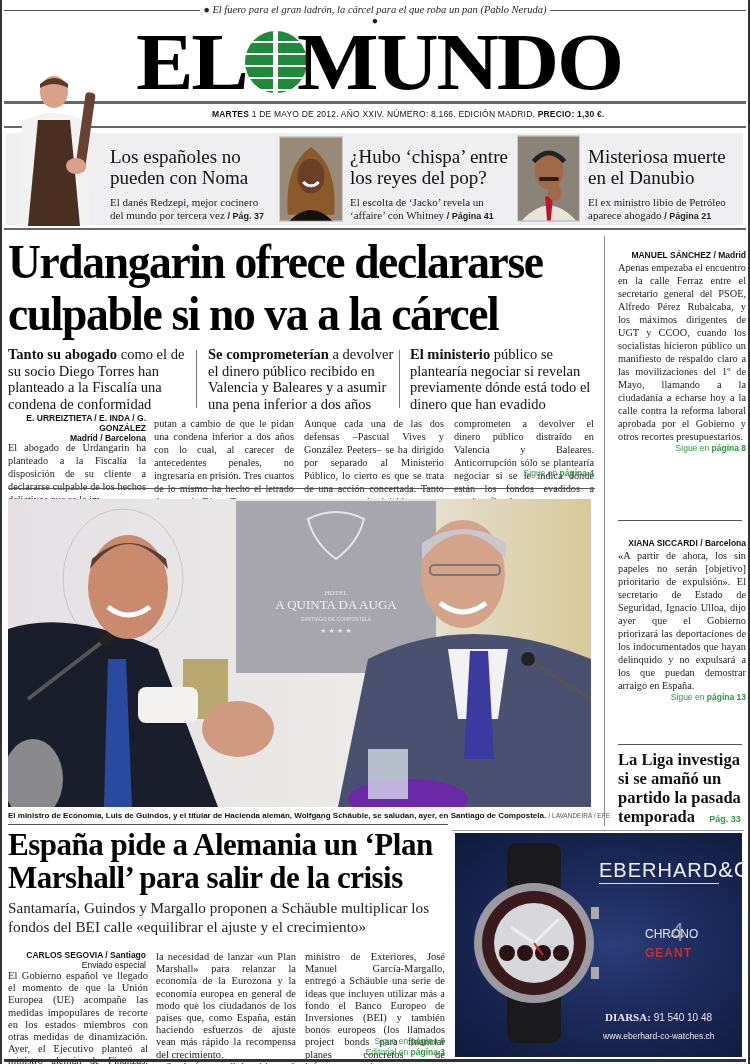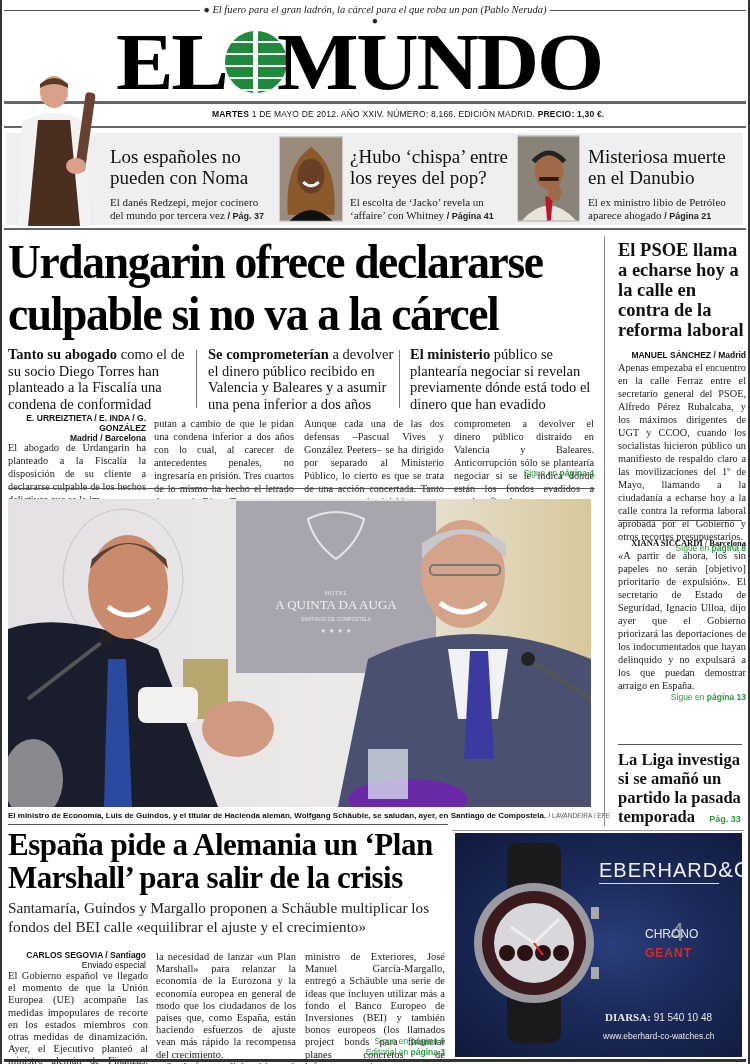--- a/index.html
+++ b/index.html
@@ -7,21 +7,21 @@
   body { font-family: "DejaVu Serif", serif; color: #111; position: relative; }
   .abs { position: absolute; }
   .serif { font-family: "Liberation Serif", serif; }
   .green { color: #2a9a3e; }
   .page-border-left { left: 0; top: 0; width: 2px; height: 1064px; background: #333; }
   .page-border-right { right: 0; top: 0; width: 2px; height: 1064px; background: #333; }
 
   
   .quote-line { top: 10px; left: 4px; right: 4px; height: 1px; background: #555; }
   .quote { top: 4px; left: 200px; width: 350px; text-align: center; background: #fff; font-size: 10.5px; font-style: italic; font-family: "Liberation Serif", serif; color: #222; }
-  .logo { top: 26px; left: 120px; width: 510px; height: 72px; display: flex; align-items: center; justify-content: flex-start; }
+  .logo { top: 26px; left: 120px; width: 510px; height: 72px; display: flex; align-items: center; justify-content: center; }
   .logo-text { font-family: "Liberation Serif", serif; font-size: 80px; font-weight: bold; letter-spacing: -2px; line-height: 72px; color: #000; transform: scaleX(1.08); }
   .globe { width: 62px; height: 62px; border-radius: 50%; background: #1f8a3c; position: relative; overflow: hidden; margin: 0 2px; }
   .globe::before { content: ""; position: absolute; left: 28px; top: 0; width: 5px; height: 62px; background: #fff; }
   .globe::after { content: ""; position: absolute; left: 0; top: 0; width: 62px; height: 62px;
     background: repeating-linear-gradient(to bottom, transparent 0 10px, #fff 10px 12px); }
   .rule-thick { left: 4px; right: 4px; height: 3px; background: #666; }
   .dateline { top: 109px; left: 212px; font-size: 8.5px; font-family: "Liberation Sans", sans-serif; letter-spacing: 0.2px; }
 
   
   .teaser-band { top: 133px; left: 6px; width: 737px; height: 92px; background: #efeef0; }
@@ -158,29 +158,28 @@
 <div class="abs body-text" style="top:417px;left:304px;width:140px;">Aunque cada una de las dos defensas –Pascual Vives y González Peeters– se ha dirigido por separado al Ministerio Público, lo cierto es que se trata de una acción concertada. Tanto uno como otro justiciable se</div>
 <div class="abs body-text" style="top:417px;left:454px;width:140px;">comprometen a devolver el dinero público distraído en Valencia y Baleares. Anticorrupción sólo se plantearía negociar si se le indica dónde están los fondos evadidos a paraísos fiscales.</div>
 <div class="abs follow" style="top:468px;left:490px;width:104px;">
   <span class="green">Sigue en </span><b class="green">página 4</b>
 </div>
 <div class="abs hr" style="top:488px;left:8px;width:587px;"></div>
 
 <div class="abs vdiv" style="top:236px;left:604px;height:590px;background:#888;"></div>
 
 <div class="abs" style="top:240px;left:618px;width:128px;">
-  <div class="side-title">El PSOE llama a echarse hoy a la calle en contra de la reforma laboral</div>
   <div class="byline" style="margin-top:10px;">MANUEL SÁNCHEZ / Madrid</div>
   <div class="body-text" style="margin-top:1px;"><span>Apenas empezaba el encuentro en la calle Ferraz entre el secretario general del PSOE, Alfredo Pérez Rubalcaba, y los máximos dirigentes de UGT y CCOO, cuando los socialistas hicieron público un manifiesto de respaldo claro a las movilizaciones del 1º de Mayo, llamando a la ciudadanía a echarse hoy a la calle contra la reforma laboral aprobada por el Gobierno y otros recortes presupuestarios.</span></div>
   <div class="follow"><span class="green">Sigue en </span><b class="green">página 8</b></div>
 </div>
 <div class="abs hr" style="top:520px;left:618px;width:124px;"></div>
 
 <div class="abs" style="top:528px;left:618px;width:128px;">
-  <div class="byline" style="margin-top:10px;font-family:Liberation Serif, serif;">XIANA SICCARDI / Barcelona</div>
+  <div class="byline" style="margin-top:10px;">XIANA SICCARDI / Barcelona</div>
   <div class="body-text" style="margin-top:1px;">«A partir de ahora, los sin papeles no serán [objetivo] prioritario de expulsión». El secretario de Estado de Seguridad, Ignacio Ulloa, dijo ayer que el Gobierno priorizará las deportaciones de los indocumentados que hayan delinquido y no expulsará a los que puedan demostrar arraigo en España.</div>
   <div class="follow"><span class="green">Sigue en </span><b class="green">página 13</b></div>
 </div>
 <div class="abs hr" style="top:744px;left:618px;width:124px;"></div>
 
 <div class="abs" style="top:750px;left:618px;width:128px;">
   <div class="side-title" style="font-size:16.5px;line-height:19px;">
     <span>La Liga investiga si se amañó un partido la pasada temporada</span>
     <span class="pag green" style="margin-left:10px;">Pág. 33</span>
   </div>

